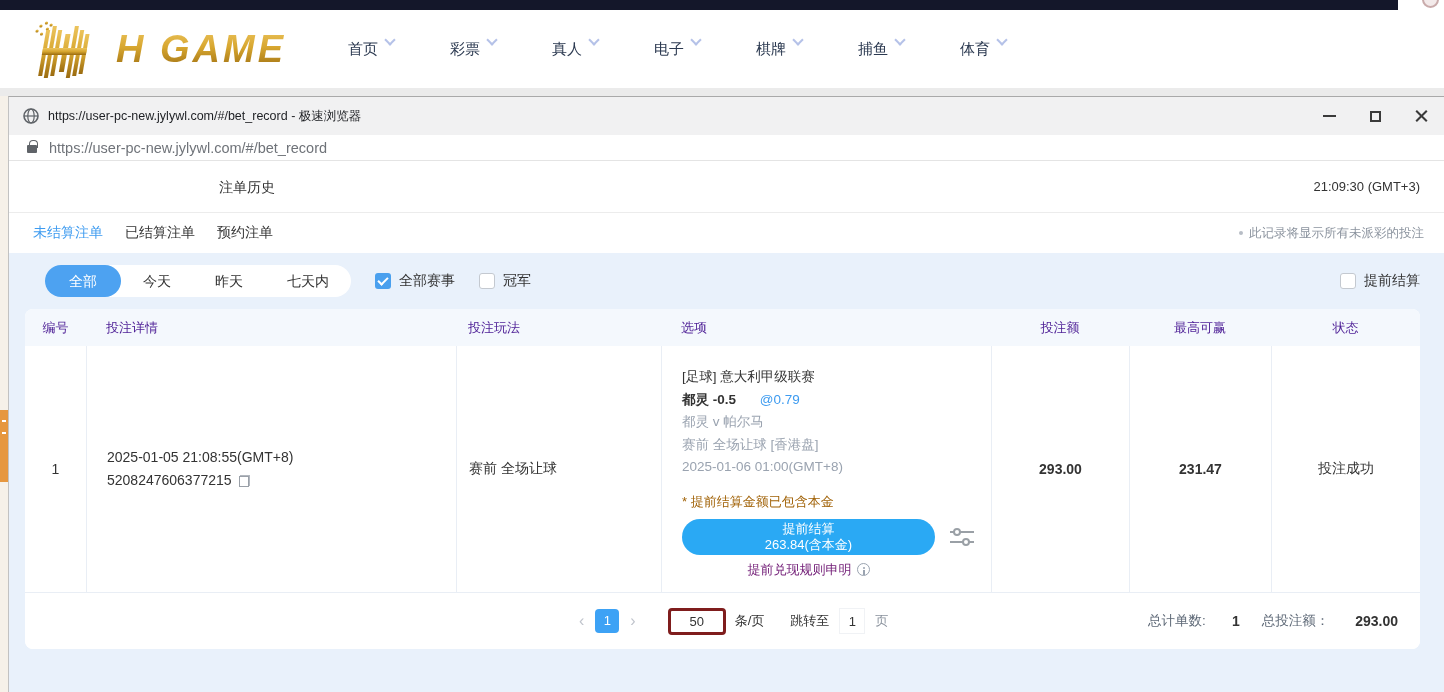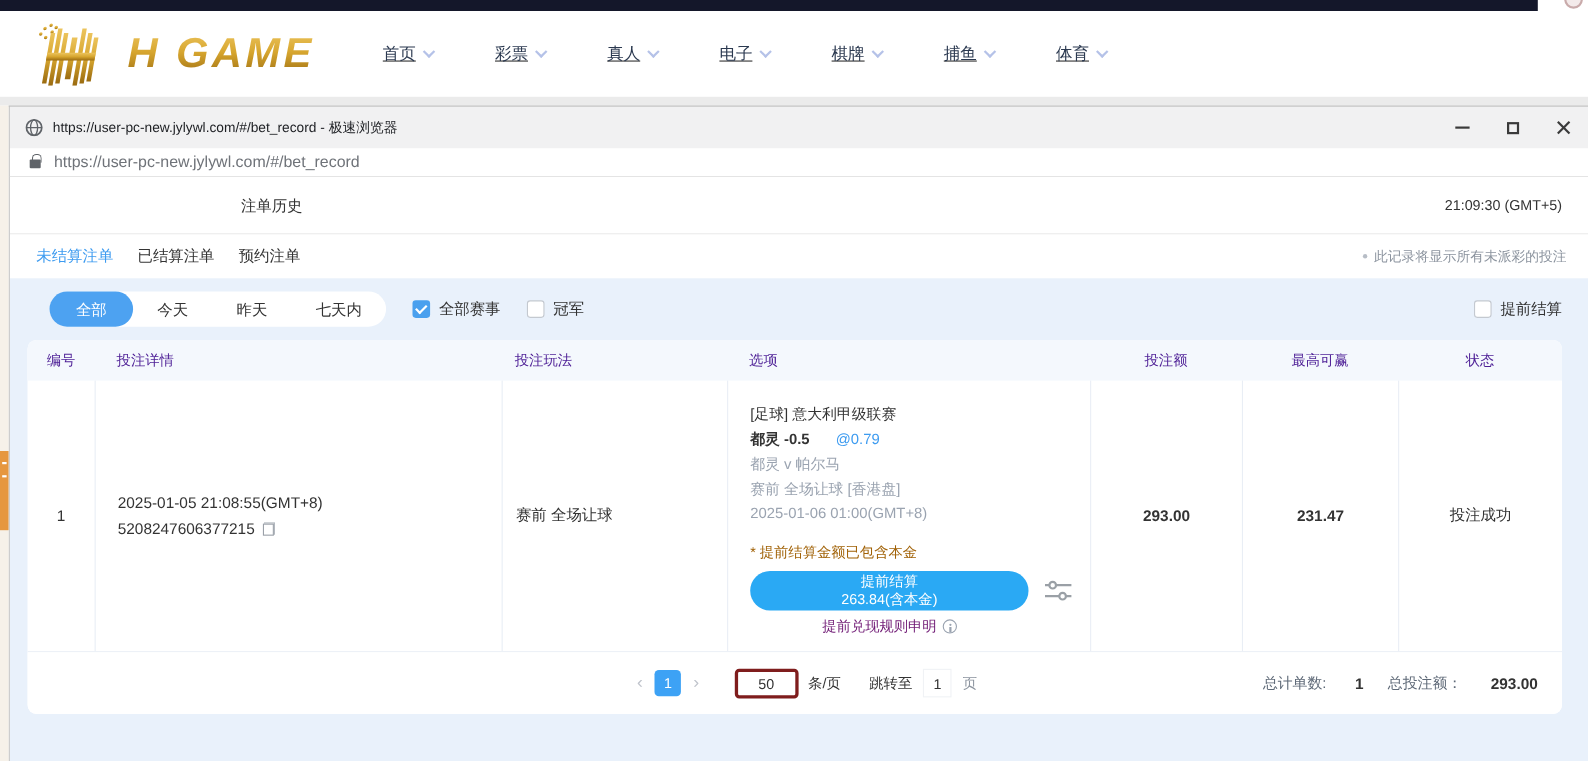--- a/index.html
+++ b/index.html
@@ -11,21 +11,21 @@
   .top-strip-right { position:absolute; right:0; top:0; width:46px; height:10px; background:#fff; }
   .corner-ring { position:absolute; right:5px; top:-9px; width:17px; height:17px; border:2px solid #c9abab; border-radius:50%; background:#f3eaea; }
 
   
   .site-header { position:absolute; left:0; top:10px; width:1367px; height:78px; background:#fff; display:flex; align-items:center; }
   .logo { display:flex; align-items:center; margin-left:20px; }
   .logo-text { font-size:38px; font-weight:800; font-style:italic; letter-spacing:3px; margin-left:4px;
       background:linear-gradient(180deg,#ecc45d 0%,#d7a62f 45%,#9a6b10 100%);
       -webkit-background-clip:text; background-clip:text; color:transparent; }
   .main-nav { display:flex; margin-left:62px; }
-  .nav-item { display:flex; align-items:center; margin-right:56px; cursor:pointer;text-decoration:underline; }
+  .nav-item { display:flex; align-items:flex-start; margin-right:56px; cursor:pointer; }
   .nav-label { font-size:15px; color:#2b3950; }
   .chev { width:8px; height:8px; border-right:2px solid #b5c2e8; border-bottom:2px solid #b5c2e8; transform:rotate(45deg); margin-left:8px; margin-top:-4px; }
 
   
   .gap-band { position:absolute; left:0; top:88px; width:1444px; height:8px; background:#ebebeb; }
 
   
   .left-strip { position:absolute; left:0; top:96px; width:8px; height:596px; background:#f6f1e9; }
   .left-strip .orange-frag { position:absolute; left:0; top:314px; width:8px; height:72px; background:#e6973f; }
   .left-strip .orange-frag i { display:block; width:4px; height:2px; background:#fff; margin:10px 0 0 2px; }
@@ -230,21 +230,21 @@
 
   <div class="addressbar">
     <span class="lock-icon"></span>
     <span class="url-text">https://user-pc-new.jylywl.com/#/bet_record</span>
   </div>
 
   <div class="page">
 
     <div class="page-titlerow">
       <span class="page-title">注单历史</span>
-      <span class="page-time">21:09:30 (GMT+5)</span>
+      <span class="page-time">21:09:30 (GMT+3)</span>
     </div>
 
     <div class="tabs-row">
       <span class="tab active">未结算注单</span>
       <span class="tab">已结算注单</span>
       <span class="tab">预约注单</span>
       <span class="tabs-note">此记录将显示所有未派彩的投注</span>
     </div>
 
     <div class="content-body">

